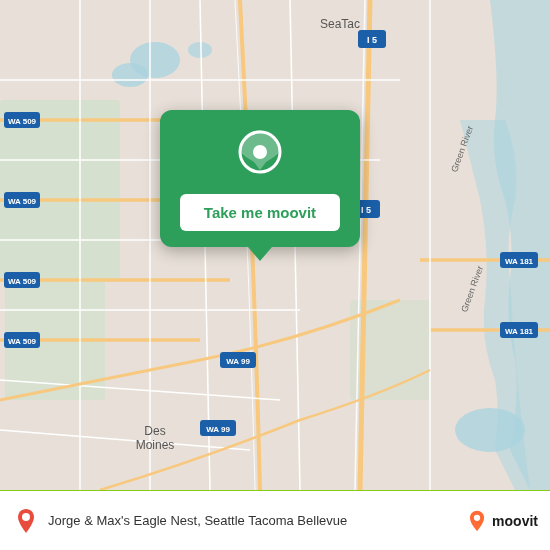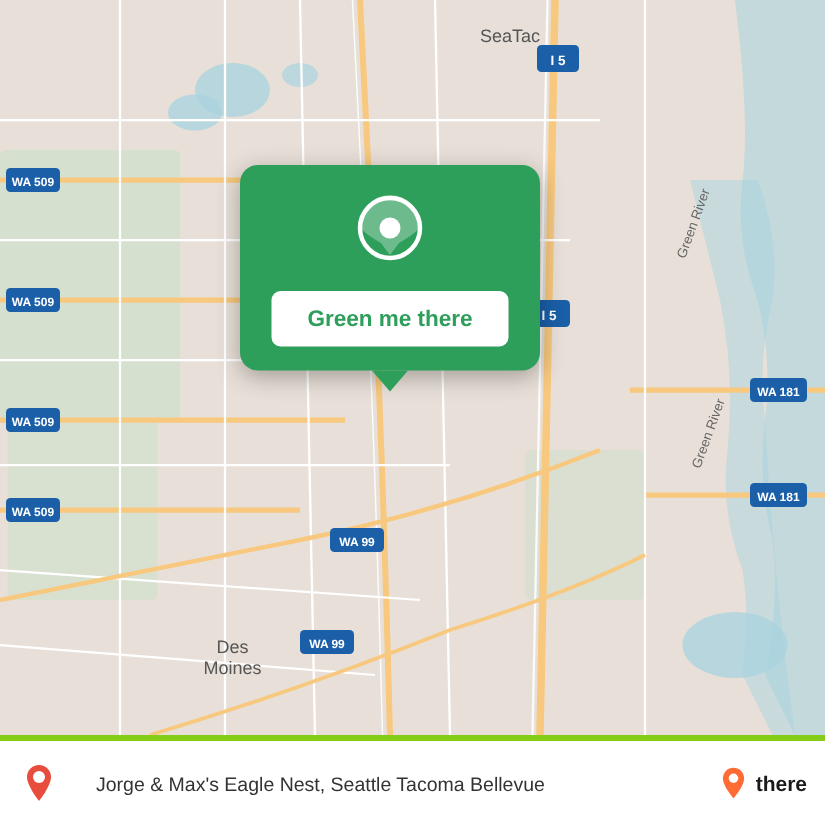--- a/index.html
+++ b/index.html
@@ -74,22 +74,22 @@
     }
 
     
     #bottom-bar {
       width: 550px;
       height: 60px;
       background: white;
       display: flex;
       align-items: center;
       padding: 0 12px;
-      gap: 24px;
-      border-top: 4px solid #84cc16;
+      gap: 8px;
+      border-top: 1px solid #84cc16;
     }
 
     #destination-icon {
       width: 28px;
       height: 28px;
       flex-shrink: 0;
     }
 
     #destination-text {
       font-size: 13px;
@@ -217,34 +217,34 @@
   </svg>
 
   
   <div id="overlay-card">
 
     <svg id="pin-icon" viewBox="0 0 52 52" xmlns="http://www.w3.org/2000/svg">
       <circle cx="26" cy="22" r="20" fill="none" stroke="white" stroke-width="3"></circle>
       <circle cx="26" cy="22" r="7" fill="white"></circle>
       <path d="M 26 40 L 20 32 Q 6 24 6 20 A 20 20 0 0 1 46 20 Q 46 24 32 32 Z" fill="white" opacity="0.3"></path>
     </svg>
-    <button id="take-me-there-btn">Green me there</button>
+    <button id="take-me-there-btn">Take me moovit</button>
   </div>
 
   
 </div>
 
 <div id="bottom-bar">
 
   <svg id="destination-icon" viewBox="0 0 28 28" xmlns="http://www.w3.org/2000/svg">
     <path d="M14 2 C9.58 2 6 5.58 6 10 C6 16 14 26 14 26 C14 26 22 16 22 10 C22 5.58 18.42 2 14 2 Z" fill="#e74c3c"></path>
     <circle cx="14" cy="10" r="4" fill="white"></circle>
   </svg>
   <span id="destination-text">Jorge &amp; Max's Eagle Nest, Seattle Tacoma Bellevue</span>
 
   <div id="moovit-logo">
     <svg id="moovit-pin" viewBox="0 0 22 28" xmlns="http://www.w3.org/2000/svg">
       <path d="M11 1 C6.03 1 2 5.03 2 10 C2 17 11 27 11 27 C11 27 20 17 20 10 C20 5.03 15.97 1 11 1 Z" fill="#ff6b35"></path>
       <circle cx="11" cy="10" r="4" fill="white"></circle>
     </svg>
-    <span id="moovit-text">there</span>
+    <span id="moovit-text">moovit</span>
   </div>
 </div>
 
 </body></html>

